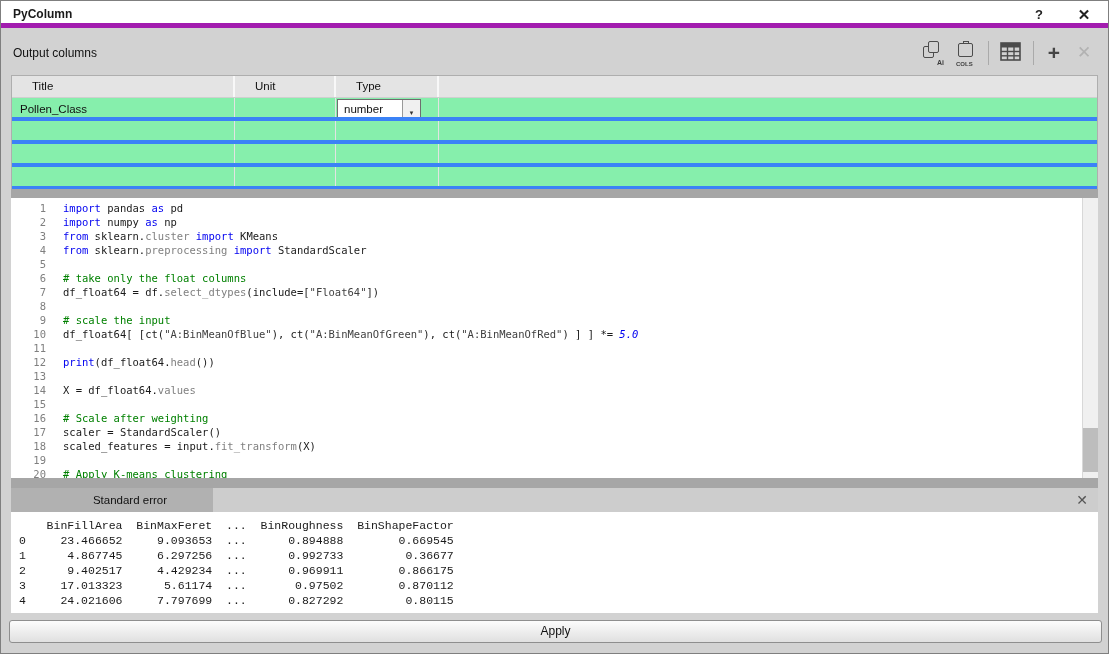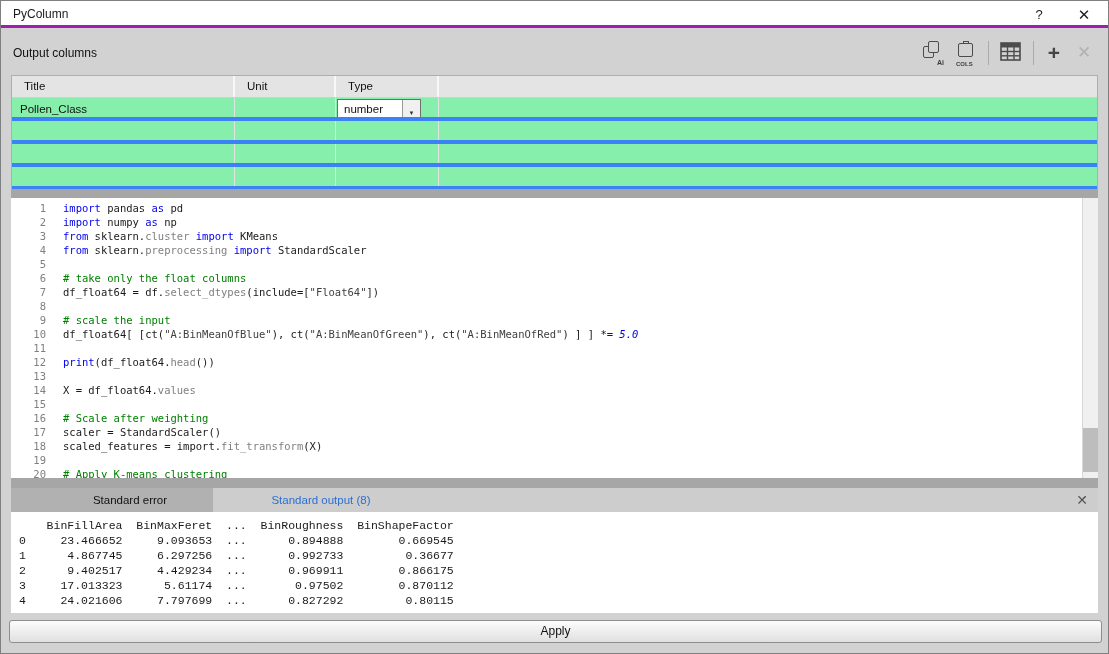--- a/index.html
+++ b/index.html
@@ -1,20 +1,20 @@
 <!DOCTYPE html>
 <html><head>
 <meta charset="utf-8">
 <style>
   * { margin:0; padding:0; box-sizing:border-box; }
   html,body { width:1109px; height:654px; background:#d2d2d2; font-family:"Liberation Sans", sans-serif; }
   .window { position:relative; width:1109px; height:654px; background:#d2d2d2; border:1px solid #7f7f7f; overflow:hidden; }
 
   
-  .titlebar { position:absolute; left:0; top:0; width:100%; height:27px; background:#ffffff; border-bottom:3px solid #a21caf; }
+  .titlebar { position:absolute; left:0; top:0; width:100%; height:27px; background:#ffffff; border-bottom:5px solid #a21caf;font-weight:bold; }
   .titlebar .title { position:absolute; left:12px; top:0; line-height:27px; font-size:12px; color:#1a1a1a; }
   .tb-btn { position:absolute; top:0; height:27px; line-height:27px; text-align:center; color:#222; cursor:default; }
   .tb-help { left:1026px; width:24px; font-size:13px; }
   .tb-close { left:1068px; width:30px; font-size:15px; }
 
   
   .section-label { position:absolute; left:12px; top:45px; font-size:12px; color:#111; }
   .toolbar { position:absolute; top:38px; right:14px; height:28px; display:flex; align-items:center; gap:10px; }
   .icon { position:relative; width:24px; height:26px; display:inline-block; }
   .ic-sep { width:1px; height:24px; background:#aaaaaa; }
@@ -23,21 +23,21 @@
   .copy-ai-lbl { position:absolute; right:0px; bottom:0px; font-size:7px; font-weight:bold; color:#3c3c3c; }
   .clip-body { position:absolute; left:4px; top:3px; width:15px; height:14px; border:1.5px solid #4c4c4c; border-radius:2px; }
   .clip-tab { position:absolute; left:9px; top:1px; width:6px; height:3px; border:1.5px solid #4c4c4c; border-bottom:none; background:#d2d2d2; }
   .clip-cols-lbl { position:absolute; left:2px; bottom:-1px; font-size:6px; font-weight:bold; color:#3c3c3c; letter-spacing:0; }
   .plus-glyph { font-size:21px; font-weight:bold; color:#454545; line-height:26px; width:20px; text-align:center; }
   .x-glyph { font-size:17px; color:#b2b2b2; line-height:26px; width:20px; text-align:center; }
 
   
   .columns-table { position:absolute; left:10px; top:74px; width:1087px; height:114px; background:#ffffff; border:1px solid #aeaeae; font-size:11.5px; color:#111; }
   .t-hdr { display:flex; height:22px; background:#e4e4e4; border-bottom:1px solid #cfcfcf; }
-  .t-hc { line-height:21px; padding-left:12px; border-right:2px solid #f8f8f8; }
+  .t-hc { line-height:21px; padding-left:20px; border-right:2px solid #f8f8f8; }
   .t-row { display:flex; height:23px; border-bottom:4px solid #3b82f6; background:#86efac; }
   .t-c { position:relative; line-height:22px; padding-left:8px; border-right:1px solid #e3e3e3; overflow:hidden; }
   .w-title { width:223px; } .w-unit { width:101px; } .w-type { width:103px; } .w-fill { flex:1; border-right:none; }
   .combo { position:absolute; left:1px; top:1px; width:84px; height:21px; border:1px solid #6e6e6e; background:#fff; }
   .combo-val { position:absolute; left:6px; top:0; line-height:19px; font-size:11.5px; color:#111; }
   .combo-btn { position:absolute; right:0; top:0; width:18px; height:100%; background:#f0f0f0; border-left:1px solid #999; text-align:center; }
   .combo-arrow { font-size:6px; color:#333; line-height:19px; }
 
   
   .splitter { position:absolute; left:10px; width:1087px; background:#a6a6a6; }
@@ -162,34 +162,33 @@
         <div class="code-line"><span class="ln">8</span><span class="code-text"></span></div>
         <div class="code-line"><span class="ln">9</span><span class="code-text"><span class="cm"># scale the input</span></span></div>
         <div class="code-line"><span class="ln">10</span><span class="code-text"><span class="pl">df_float64[ [ct(</span><span class="st">"A:BinMeanOfBlue"</span><span class="pl">), ct(</span><span class="st">"A:BinMeanOfGreen"</span><span class="pl">), ct(</span><span class="st">"A:BinMeanOfRed"</span><span class="pl">) ] ] *= </span><span class="nm">5.0</span></span></div>
         <div class="code-line"><span class="ln">11</span><span class="code-text"></span></div>
         <div class="code-line"><span class="ln">12</span><span class="code-text"><span class="kw">print</span><span class="pl">(df_float64.</span><span class="at">head</span><span class="pl">())</span></span></div>
         <div class="code-line"><span class="ln">13</span><span class="code-text"></span></div>
         <div class="code-line"><span class="ln">14</span><span class="code-text"><span class="pl">X = df_float64.</span><span class="at">values</span></span></div>
         <div class="code-line"><span class="ln">15</span><span class="code-text"></span></div>
         <div class="code-line"><span class="ln">16</span><span class="code-text"><span class="cm"># Scale after weighting</span></span></div>
         <div class="code-line"><span class="ln">17</span><span class="code-text"><span class="pl">scaler = StandardScaler()</span></span></div>
-        <div class="code-line"><span class="ln">18</span><span class="code-text"><span class="pl">scaled_features = import.</span><span class="at">fit_transform</span><span class="pl">(X)</span></span></div>
+        <div class="code-line"><span class="ln">18</span><span class="code-text"><span class="pl">scaled_features = input.</span><span class="at">fit_transform</span><span class="pl">(X)</span></span></div>
         <div class="code-line"><span class="ln">19</span><span class="code-text"></span></div>
         <div class="code-line"><span class="ln">20</span><span class="code-text"><span class="cm"># Apply K-means clustering</span></span></div>
       </div>
     <div class="vscroll">
       <div class="vthumb"></div>
     </div>
   </div>
 
   <div class="splitter sp2"></div>
 
   <div class="tabbar">
     <div class="tab tab-err">Standard error</div>
-    <div class="tab tab-out" id="tab-out" style="color: rgb(45, 111, 209);">Standard output (8)</div>
     <div class="tab-close">✕</div>
   </div>
 
   <div class="console">
     <div class="console-pre" id="console-pre"><div>    BinFillArea  BinMaxFeret  ...  BinRoughness  BinShapeFactor</div><div>0     23.466652     9.093653  ...      0.894888        0.669545</div><div>1      4.867745     6.297256  ...      0.992733         0.36677</div><div>2      9.402517     4.429234  ...      0.969911        0.866175</div><div>3     17.013323      5.61174  ...       0.97502        0.870112</div><div>4     24.021606     7.797699  ...      0.827292         0.80115</div></div>
   </div>
 
   <button class="apply-btn">Apply</button>
 
 </div>

